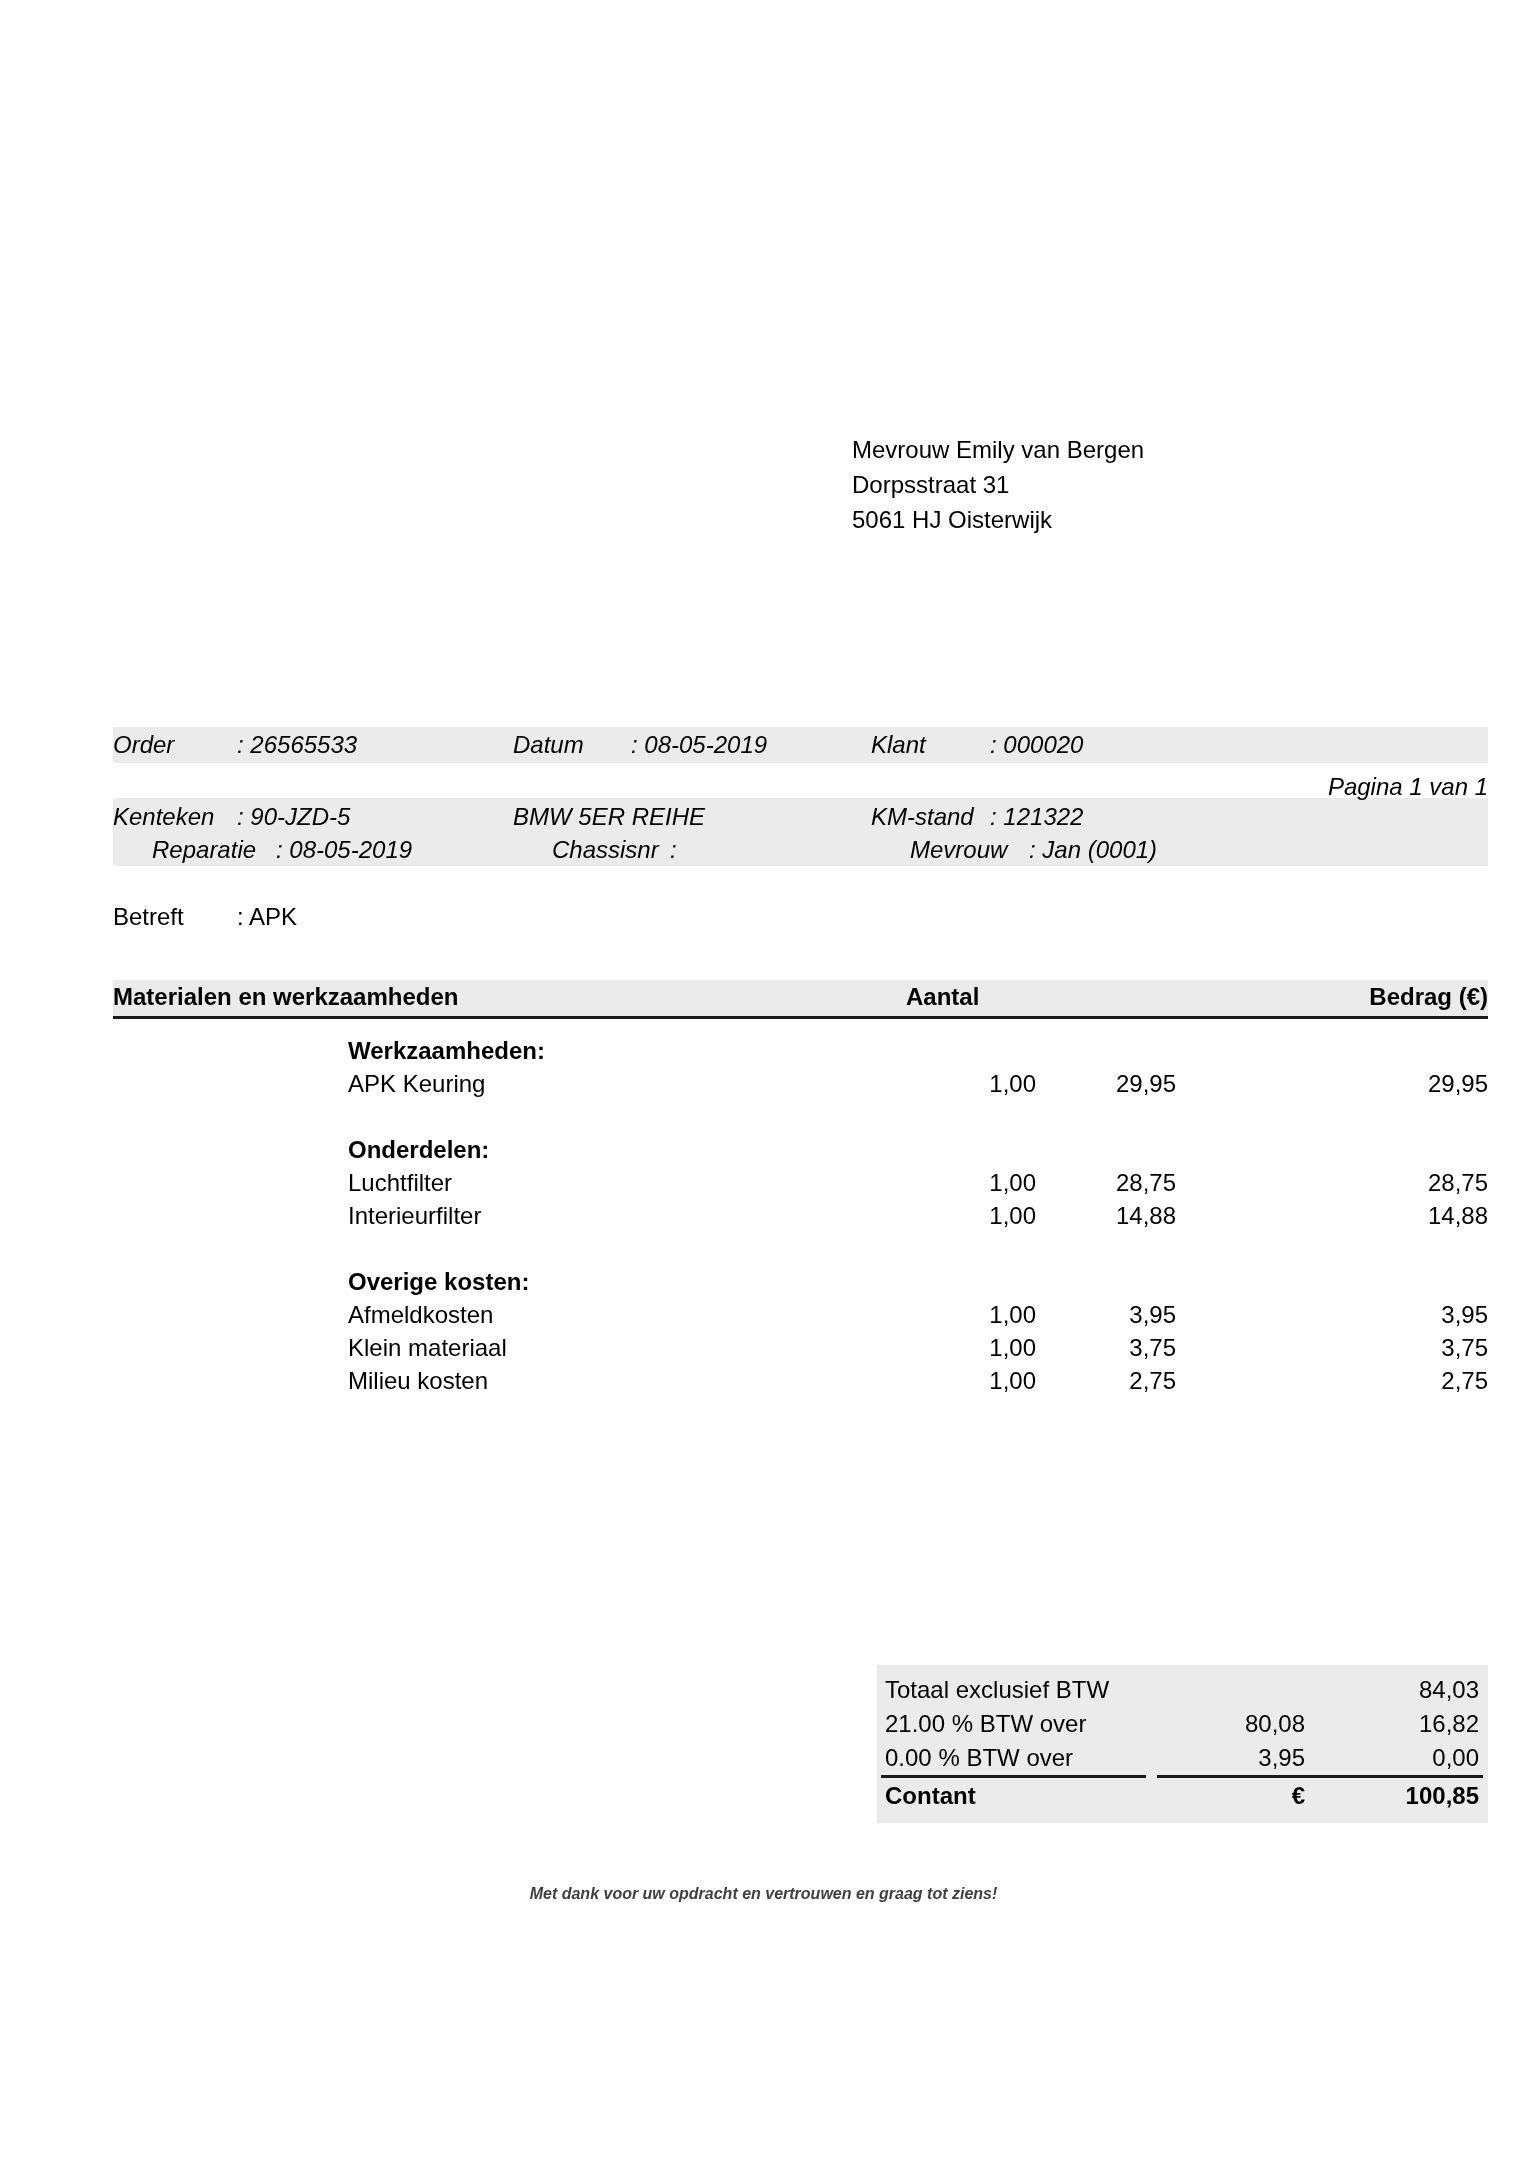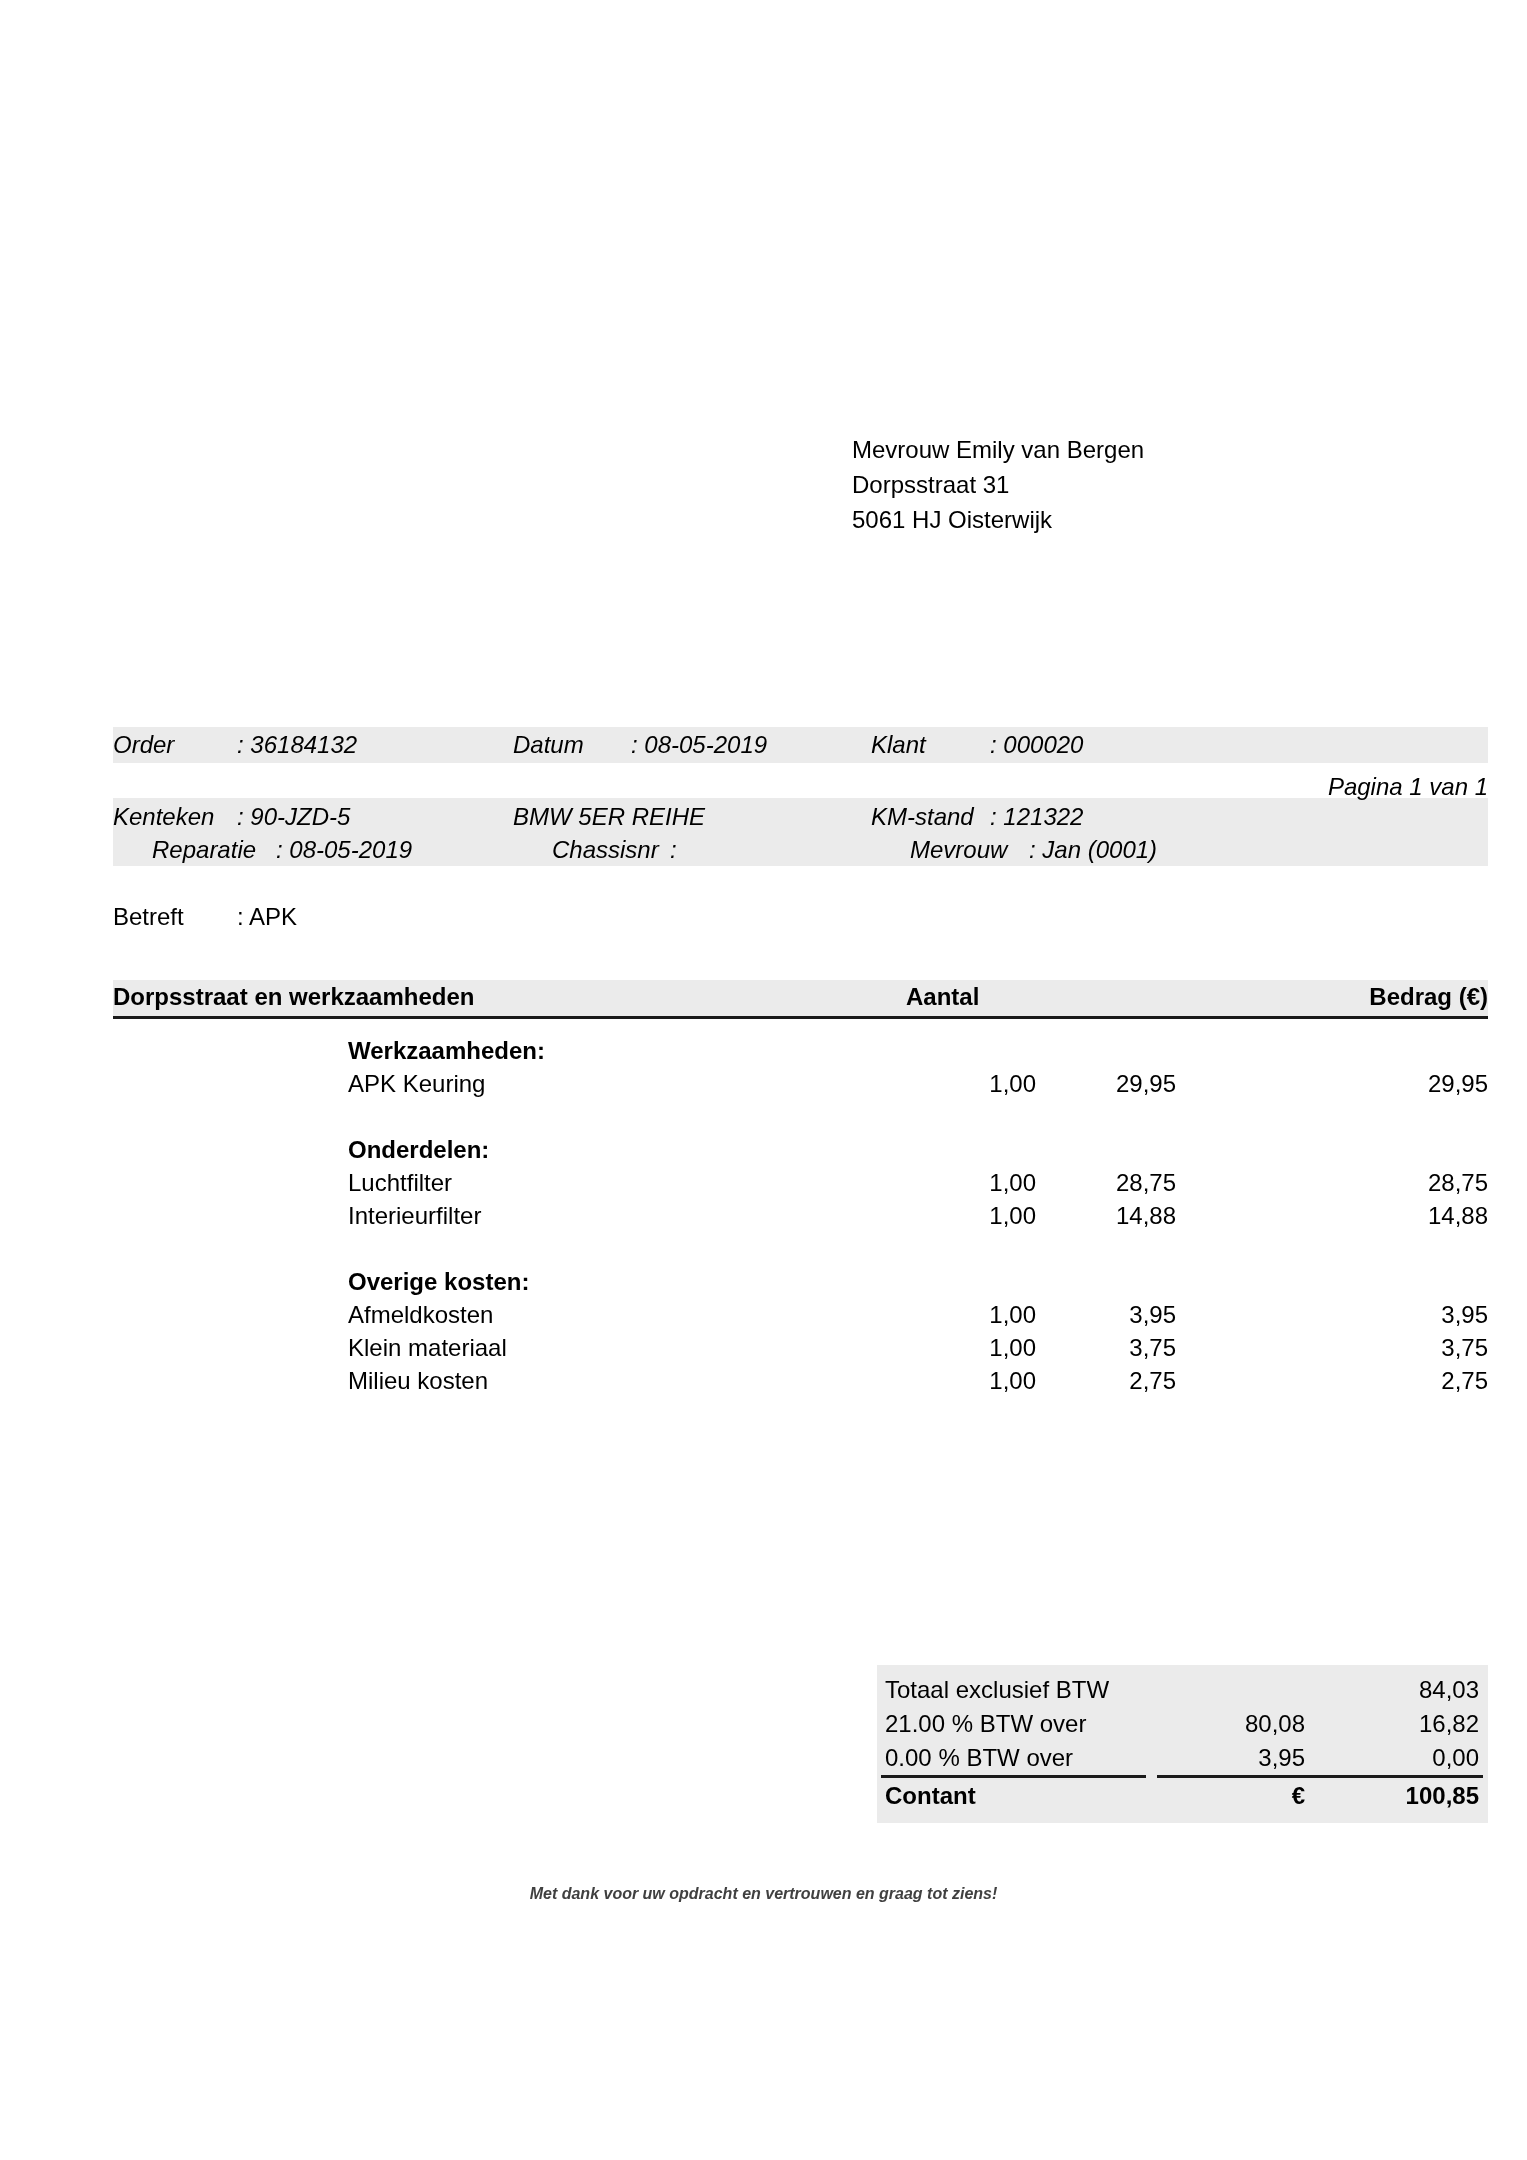--- a/index.html
+++ b/index.html
@@ -194,21 +194,21 @@
     <div>Mevrouw Emily van Bergen</div>
     <div>Dorpsstraat 31</div>
     <div>5061 HJ Oisterwijk</div>
   </div>
 
   <div class="meta-band meta-band-1"></div>
   <div class="meta-band meta-band-2"></div>
 
   <div class="meta-row meta-row-1">
     <span class="cell c-label">Order</span>
-    <span class="cell c-value">: 36184132</span>
+    <span class="cell c-value">: 26565533</span>
     <span class="cell c-mlabel">Datum</span>
     <span class="cell c-mvalue">: 08-05-2019</span>
     <span class="cell c-rlabel">Klant</span>
     <span class="cell c-rvalue">: 000020</span>
   </div>
 
   <div class="meta-row meta-row-page">
     <span class="cell c-page">Pagina 1 van 1</span>
   </div>
 
@@ -228,21 +228,21 @@
     <span class="cell c-rlabel">Mevrouw</span>
     <span class="cell c-rvalue">: Jan (0001)</span>
   </div>
 
   <div class="betreft">
     <span class="cell c-label">Betreft</span>
     <span class="cell c-value">: APK</span>
   </div>
 
   <div class="table-head">
-    <span class="th th-desc">Dorpsstraat en werkzaamheden</span>
+    <span class="th th-desc">Materialen en werkzaamheden</span>
     <span class="th th-aantal">Aantal</span>
     <span class="th th-bedrag">Bedrag (€)</span>
   </div>
 
   <div class="items">
       <div class="group-title">
         <span>Werkzaamheden:</span>
       </div>
       <div class="item-row">
         <span class="i-desc">APK Keuring</span>

